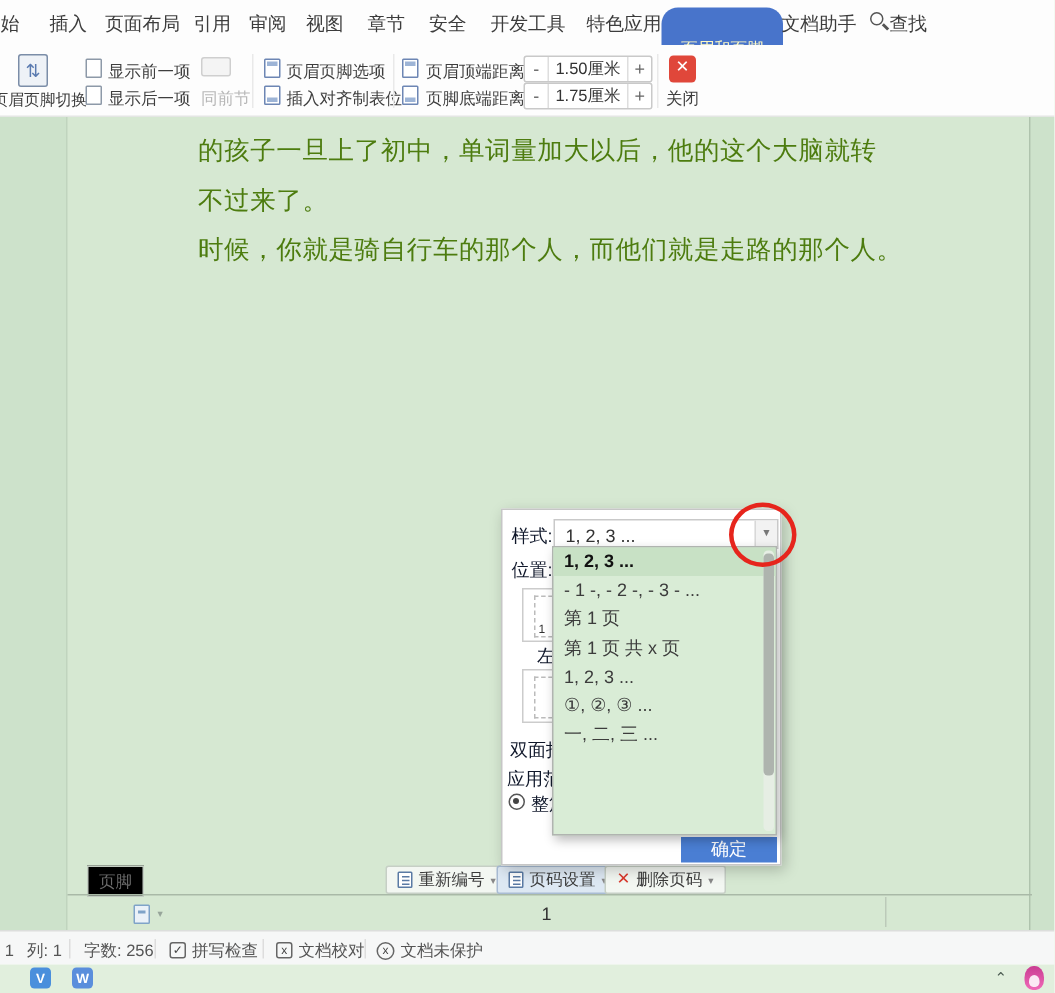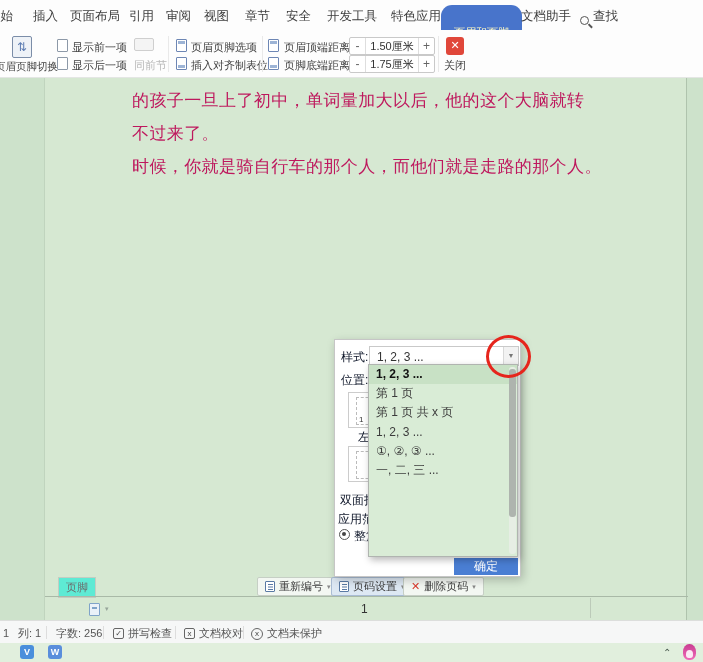--- a/index.html
+++ b/index.html
@@ -5,21 +5,21 @@
   * { margin:0; padding:0; box-sizing:border-box; }
   html,body { width:703px; height:662px; overflow:hidden;
     font-family:"Liberation Sans","DejaVu Sans",sans-serif; }
   .stage { position:relative; width:703px; height:662px; background:#fff; }
 
   
   .menubar { position:absolute; left:0; top:0; width:703px; height:30px; background:#fdfdfd; }
   .menu-item { position:absolute; top:8px; font-size:12.5px; color:#3c3c3c; white-space:nowrap; cursor:default; }
   .menu-pill { position:absolute; top:5px; background:#4874cb; color:#fef9c3; border-radius:11px;
     padding:20px 13px; font-size:11px; white-space:nowrap; }
-  .find-item { display:flex; align-items:flex-end; gap:4px; }
+  .find-item { display:flex; align-items:flex-start; gap:4px; }
   .mag { width:9px; height:9px; border:1.5px solid #555; border-radius:50%; position:relative; display:inline-block; }
   .mag::after { content:""; position:absolute; left:7px; top:8px; width:5px; height:1.5px; background:#555; transform:rotate(45deg); }
 
   
   .toolbar { position:absolute; left:0; top:30px; width:703px; height:48px; background:#fdfdfd; border-bottom:1px solid #e4e6e4; }
   .tb-label { position:absolute; font-size:11px; color:#3e3e3e; white-space:nowrap; }
   .tb-label.dim { color:#b8b8b8; }
   .tb-sep { position:absolute; top:6px; width:1px; height:36px; background:#e9e9e9; }
   .big-icon { position:absolute; left:12px; top:6px; width:20px; height:22px; border:1.5px solid #7b8da8;
     border-radius:2px; background:#eef2f7; color:#5a7ab0; font-size:12px; text-align:center; line-height:20px; }
@@ -32,25 +32,25 @@
   .step-btn { width:16px; text-align:center; font-size:12px; color:#666; line-height:16px; border-right:1px solid #dedede; cursor:default; }
   .step-btn.plus { border-right:none; border-left:1px solid #dedede; }
   .step-val { width:52px; text-align:center; font-size:11px; color:#333; line-height:16px; }
   .close-btn { position:absolute; left:446px; top:37px; width:18px; height:18px; background:#e0473a; border-radius:3px;
     color:#fff; font-size:11px; text-align:center; line-height:17px; }
 
   
   .doc-area { position:absolute; left:0; top:78px; width:703px; height:542px; background:#cde2cb; }
   .page { position:absolute; left:44px; top:0; width:643px; height:542px; background:#d6e8d2;
     border-left:1px solid #c0d4be; border-right:1px solid #afc3ad; }
-  .doc-text { position:absolute; left:87px; top:6px; width:470px; font-size:17px; color:#be185d;
+  .doc-text { position:absolute; left:87px; top:6px; width:470px; font-size:17px; color:#4d7c0f;
     letter-spacing:0.4px; line-height:33px; white-space:nowrap; }
   .wavy { text-decoration:underline; text-decoration-style:wavy; text-decoration-color:#e03b2f; text-underline-offset:3px; }
   .footer-tag { position:absolute; left:13px; top:499px; padding:2px 7px; font-size:11px; color:#6b6b6b;
-    background:#5eead4; border:1px solid #c3cdc2; }
+    background:#000000; border:1px solid #c3cdc2; }
   .footer-line { position:absolute; left:0; top:518px; width:643px; height:1px; background:#a9b9a7; }
   .margin-mark { position:absolute; left:545px; top:520px; width:1px; height:20px; background:#bccab9; }
   .page-num { position:absolute; left:316px; top:524px; font-size:12px; color:#333; }
   .between-icon { position:absolute; left:44px; top:525px; width:11px; height:13px; border:1.2px solid #7fa3c8;
     background:#eaf1f8; border-radius:1px; }
   .between-icon::after { content:""; position:absolute; left:2px; top:3px; width:5px; height:1.5px; background:#7fa3c8; }
   .between-caret { position:absolute; left:60px; top:527px; font-size:7px; color:#97a59a; }
 
   
   .fbtn { position:absolute; top:577px; height:19px; display:flex; align-items:center; gap:4px; padding:0 7px;
@@ -237,20 +237,21 @@
     </div>
     <span class="p-label" style="left:5px; top:152px">双面打</span>
     <span class="p-label" style="left:3px; top:171px">应用范</span>
     <span class="radio" style="left:4px; top:189px"></span>
     <span class="p-label" style="left:19px; top:188px">整篇</span>
     <div class="ok-btn">确定</div>
   </div>
 
   <div class="dropdown">
     <div class="dd-item selected">1, 2, 3 ...</div>
+    <div class="dd-item">- 1 -, - 2 -, - 3 - ...</div>
     <div class="dd-item">第 1 页</div>
     <div class="dd-item">第 1 页 共 x 页</div>
     <div class="dd-item">1, 2, 3 ...</div>
     <div class="dd-item">①, ②, ③ ...</div>
     <div class="dd-item">一, 二, 三 ...</div>
     <div class="dd-scroll">
         <div class="dd-thumb"></div>
       </div>
   </div>
 

